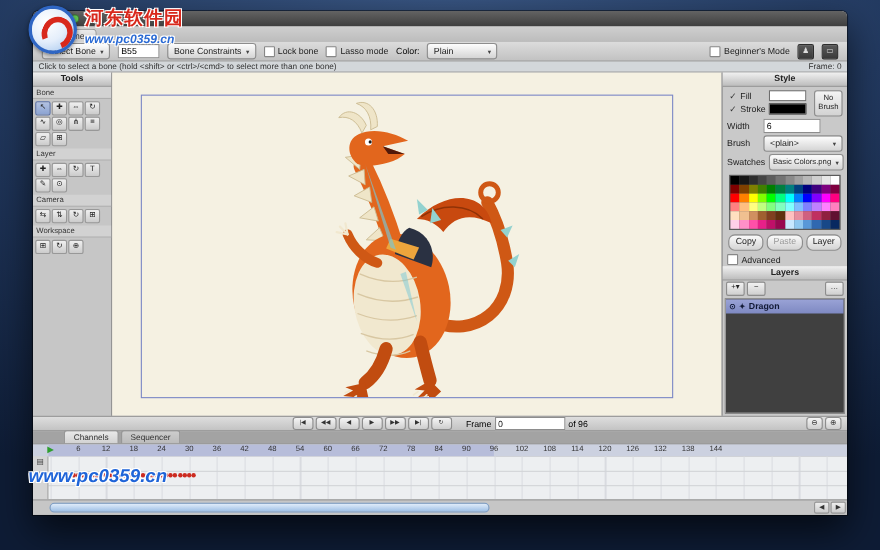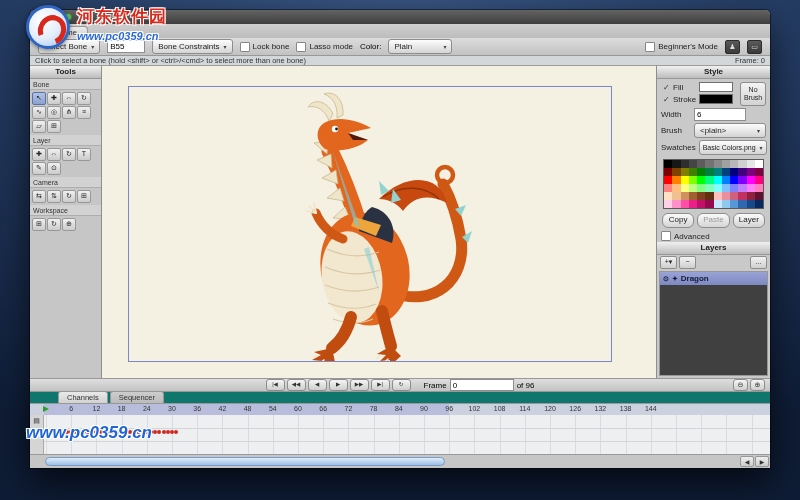--- a/index.html
+++ b/index.html
@@ -65,21 +65,21 @@
 
   
   .playback-bar{position:absolute;top:368px;height:14px;left:0;right:0;background:linear-gradient(#dedede,#c3c3c3);border-top:1px solid #989898;border-bottom:1px solid #989898;display:flex;align-items:center;justify-content:center;gap:3px;box-sizing:border-box;}
   .pb-btn{min-width:13px;height:10px;background:linear-gradient(#f5f5f5,#cecece);border:1px solid #8d8d8d;border-radius:3px;font-size:5.5px;line-height:9px;text-align:center;padding:0 2px;color:#333;}
   .frame-group{display:flex;align-items:center;gap:3px;font-size:8px;margin-left:10px;}
   .frame-field{width:58px;height:10px;border:1px solid #8d8d8d;background:#fff;font-size:8px;padding:0 2px;font-family:"Liberation Sans",sans-serif;}
   .zoom-btns{position:absolute;right:5px;display:flex;gap:2px;}
   .zoom-btn{width:13px;height:10px;background:linear-gradient(#f5f5f5,#cecece);border:1px solid #8d8d8d;border-radius:3px;font-size:7px;line-height:9px;text-align:center;color:#333;}
 
   
-  .timeline{position:absolute;top:382px;bottom:0;left:0;right:0;background:#0f766e;padding-left:46px;}
+  .timeline{position:absolute;top:382px;bottom:0;left:0;right:0;background:#a3a3a3;padding-left:46px;}
   .tl-tabs{position:absolute;top:0;height:12px;left:0;right:0;border-bottom:1px solid #989898;display:flex;align-items:flex-end;padding-left:28px;gap:2px;box-sizing:border-box;}
   .tl-tab{height:11px;padding:0 8px;font-size:7.5px;line-height:11px;border:1px solid #979797;border-bottom:none;border-radius:3px 3px 0 0;background:linear-gradient(#cdcdcd,#bbbbbb);color:#333;}
   .tl-tab.active{background:linear-gradient(#e9e9e9,#d2d2d2);}
   .tl-ruler{position:absolute;top:12px;height:11px;left:0;right:0;background:#ccd1e0;border-bottom:1px solid #9a9a9a;overflow:hidden;}
   .tl-range{position:absolute;left:14px;top:0;bottom:0;background:#b7bdda;}
   .ruler-num{position:absolute;top:1px;font-size:7px;color:#333;transform:translateX(-50%);}
   .play-marker{position:absolute;top:2px;width:0;height:0;border-top:3.5px solid transparent;border-bottom:3.5px solid transparent;border-left:6px solid #2f9e2f;}
   .tl-tracks{position:absolute;top:23px;height:39px;left:0;right:0;background:#edeff1;background-image:repeating-linear-gradient(90deg,#d9dbe0 0px,#d9dbe0 1px,transparent 1px,transparent 25.2px);background-position:16px 0;}
   .row-sep{position:absolute;left:0;right:0;height:1px;background:#d2d4d8;}
   .tl-gutter{position:absolute;left:0;top:0;bottom:0;width:14px;background:#d5d5d5;border-right:1px solid #a8a8a8;box-sizing:border-box;font-size:7px;color:#444;text-align:center;}

